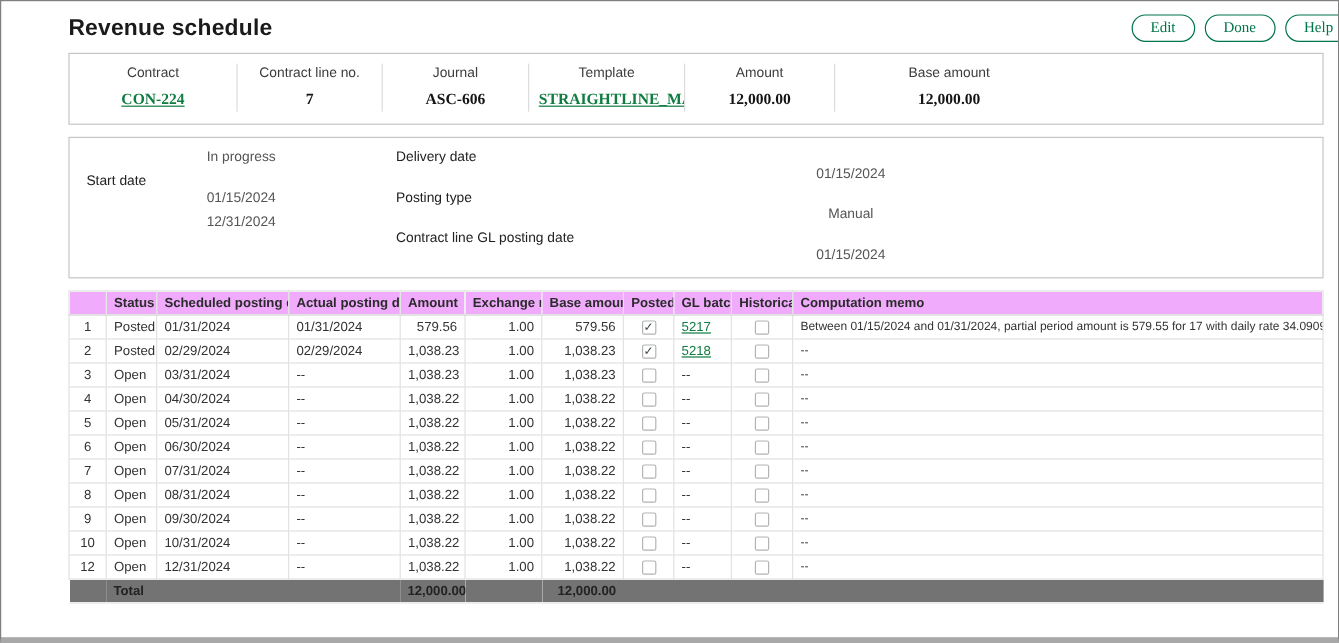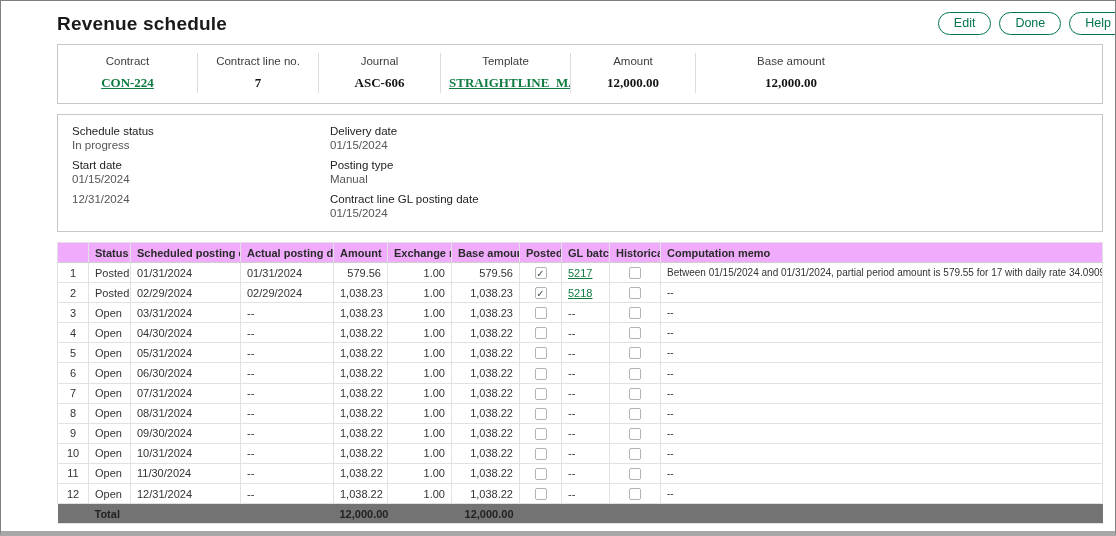--- a/index.html
+++ b/index.html
@@ -34,21 +34,21 @@
     font-weight:bold;
     color:#1a1a1a;
     letter-spacing:.2px;
   }
   .toolbar{
     display:flex;
     gap:8px;
     margin-right:-24px; 
   }
   .btn{
-    font-family:Liberation Sans, sans-serif;
+    font-family:Liberation Serif, serif;
     font-size:12.5px;
     color:var(--accent);
     background:#fff;
     border:1px solid var(--accent);
     border-radius:13px;
     padding:3px 15px;
     line-height:15px;
     cursor:pointer;
     white-space:nowrap;
   }
@@ -102,20 +102,21 @@
   .det-col-right{flex:1;}
   .field{margin-bottom:8px;}
   .f-label{
     font-size:11.5px;
     color:#222222;
     margin-bottom:2px;
   }
   .f-value{
     font-size:11.5px;
     color:#555555;
+    text-align:center;
   }
   
   .table-wrap{
     margin:2px 12px 0 12px;
   }
   table{
     width:100%;
     border-collapse:collapse;
     font-size:11px;
     color:#333;
@@ -198,21 +199,20 @@
     </div>
     <div class="sum-cell w-base">
       <div class="sum-label">Base amount</div>
       <div class="sum-value">12,000.00</div>
     </div>
   </div>
 
   <div class="card details">
     <div class="det-col-left">
       <div class="field">
-        <div class="f-label">Schedule status</div>
         <div class="f-value">In progress</div>
       </div>
       <div class="field">
         <div class="f-label">Start date</div>
         <div class="f-value">01/15/2024</div>
       </div>
       <div class="field">
         <div class="f-value">12/31/2024</div>
       </div>
     </div>
@@ -387,33 +387,20 @@
             <td class="al">--</td>
             <td class="ar">1,038.22</td>
             <td class="ar">1.00</td>
             <td class="ar">1,038.22</td>
             <td class="ac"><span class="cb"></span></td>
             <td class="al">--</td>
             <td class="ac"><span class="cb"></span></td>
             <td class="al memo">--</td>
           </tr>
           <tr>
-            <td class="ac">11</td>
-            <td class="al">Open</td>
-            <td class="al">11/30/2024</td>
-            <td class="al">--</td>
-            <td class="ar">1,038.22</td>
-            <td class="ar">1.00</td>
-            <td class="ar">1,038.22</td>
-            <td class="ac"><span class="cb"></span></td>
-            <td class="al">--</td>
-            <td class="ac"><span class="cb"></span></td>
-            <td class="al memo">--</td>
-          </tr>
-          <tr>
             <td class="ac">12</td>
             <td class="al">Open</td>
             <td class="al">12/31/2024</td>
             <td class="al">--</td>
             <td class="ar">1,038.22</td>
             <td class="ar">1.00</td>
             <td class="ar">1,038.22</td>
             <td class="ac"><span class="cb"></span></td>
             <td class="al">--</td>
             <td class="ac"><span class="cb"></span></td>

